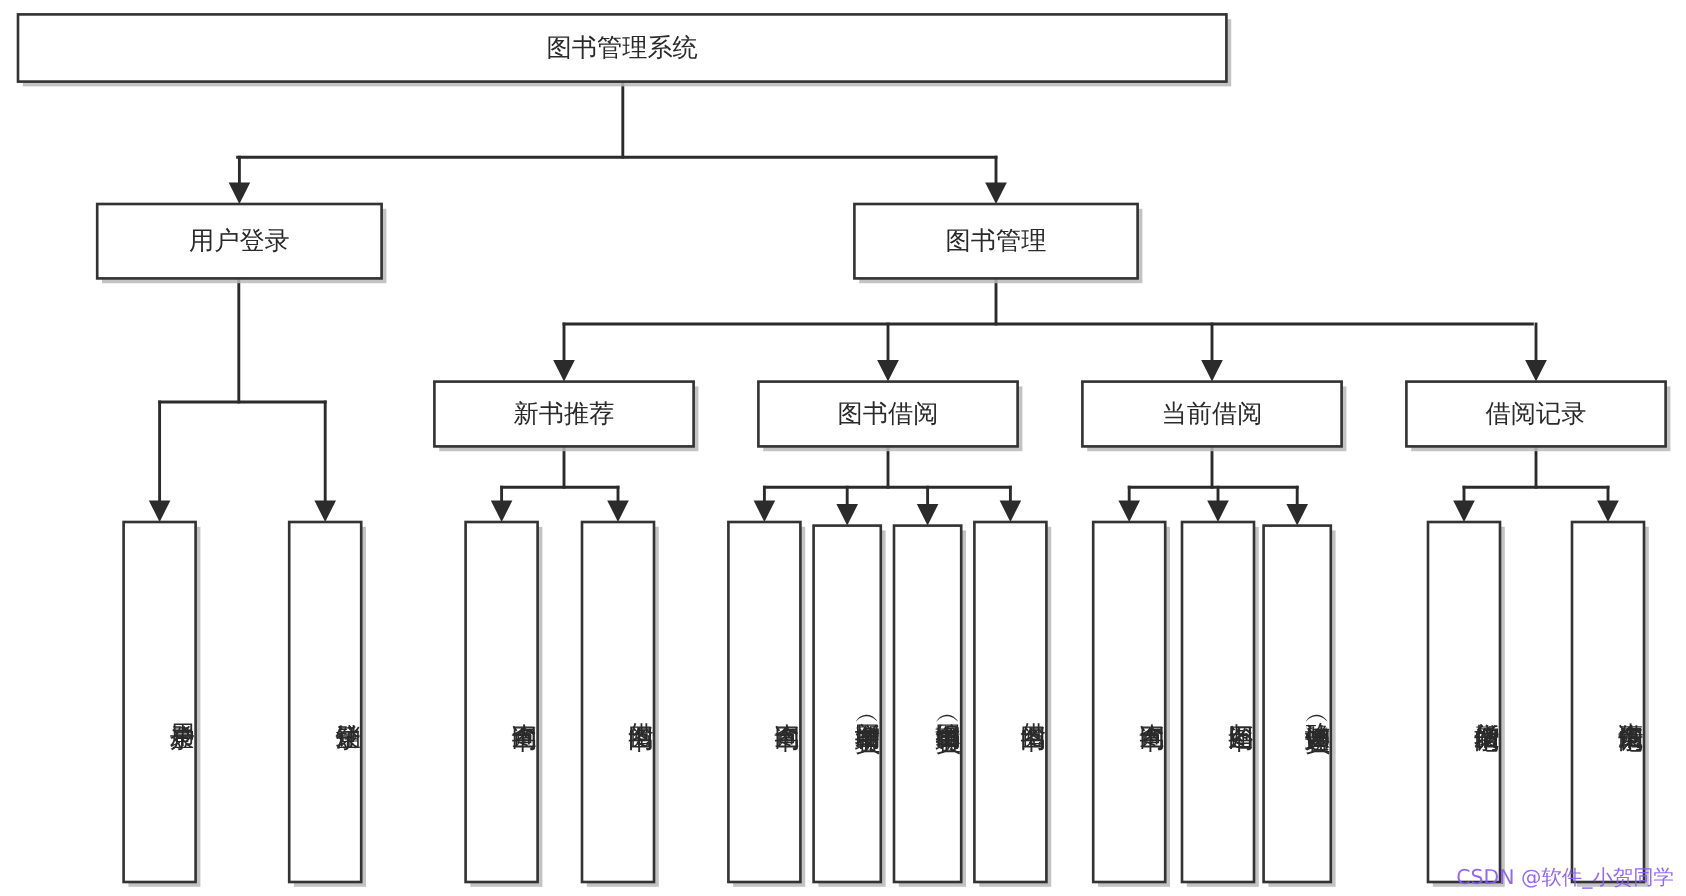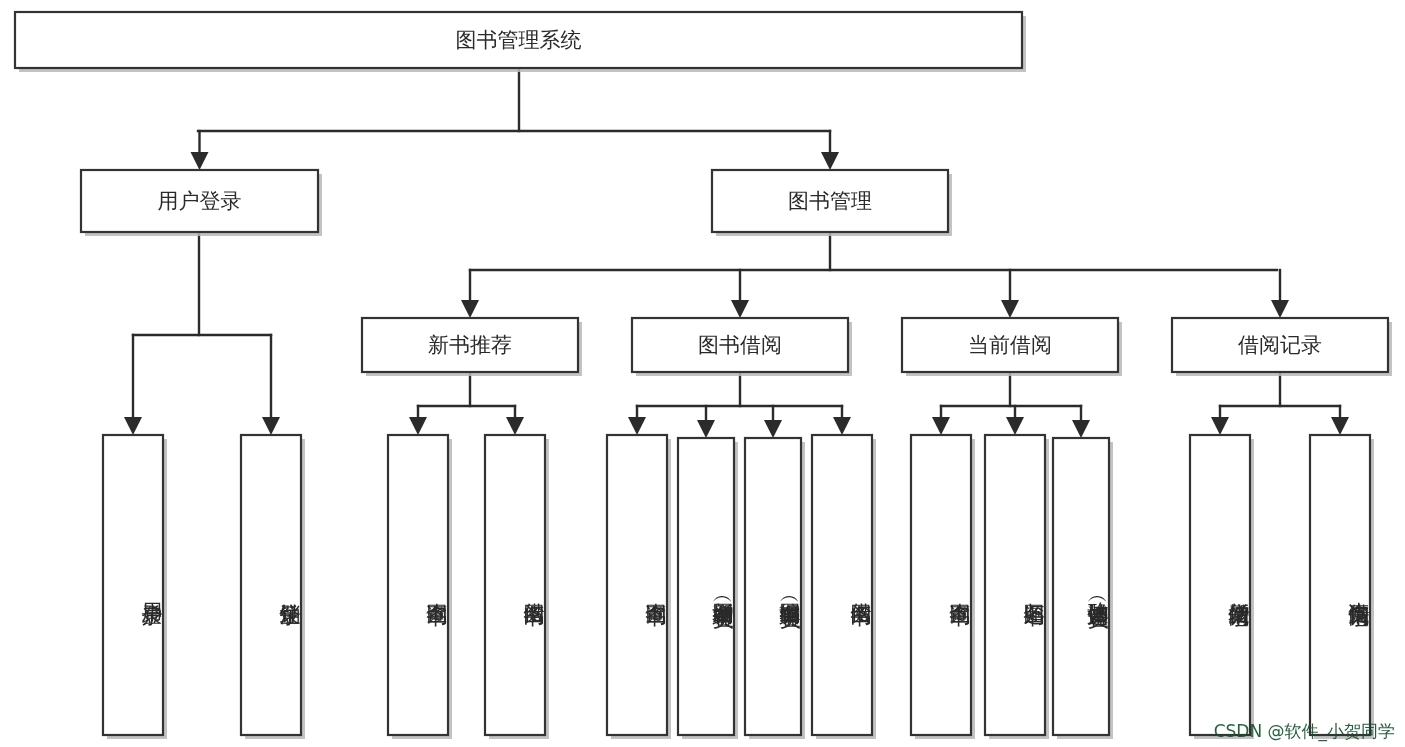--- a/index.html
+++ b/index.html
@@ -71,21 +71,21 @@
     white-space: nowrap;
     padding-top: 6px;
     box-sizing: border-box;
   }
   .watermark {
     position: absolute;
     right: 10px;
     bottom: 4px;
     font-family: "DejaVu Sans", "Liberation Sans", sans-serif;
     font-size: 17px;
-    color: #14532d;
+    color: #8b5cf6;
     opacity: 0.92;
     white-space: nowrap;
     user-select: none;
   }
 </style>
 </head>
 <body>
 
 <div id="diagram-root">
   <svg class="diagram-canvas" id="diagram-svg" viewBox="0 0 1405 747" xmlns="http://www.w3.org/2000/svg">

